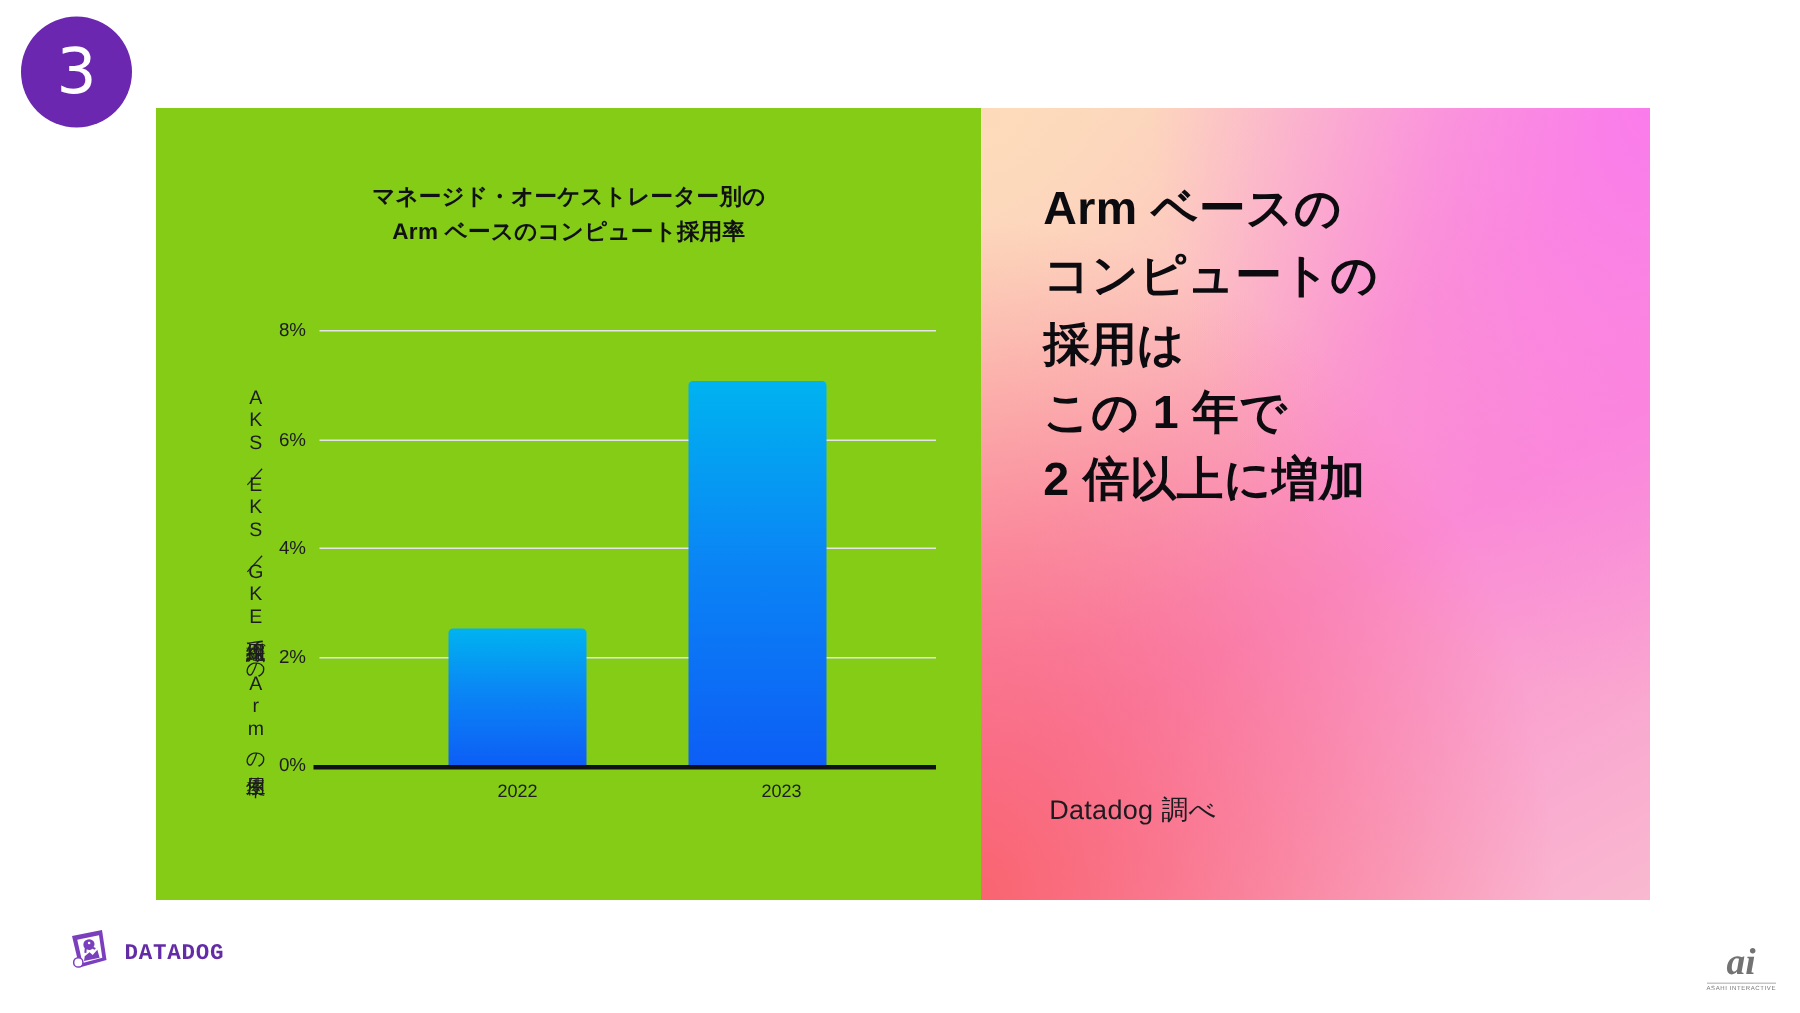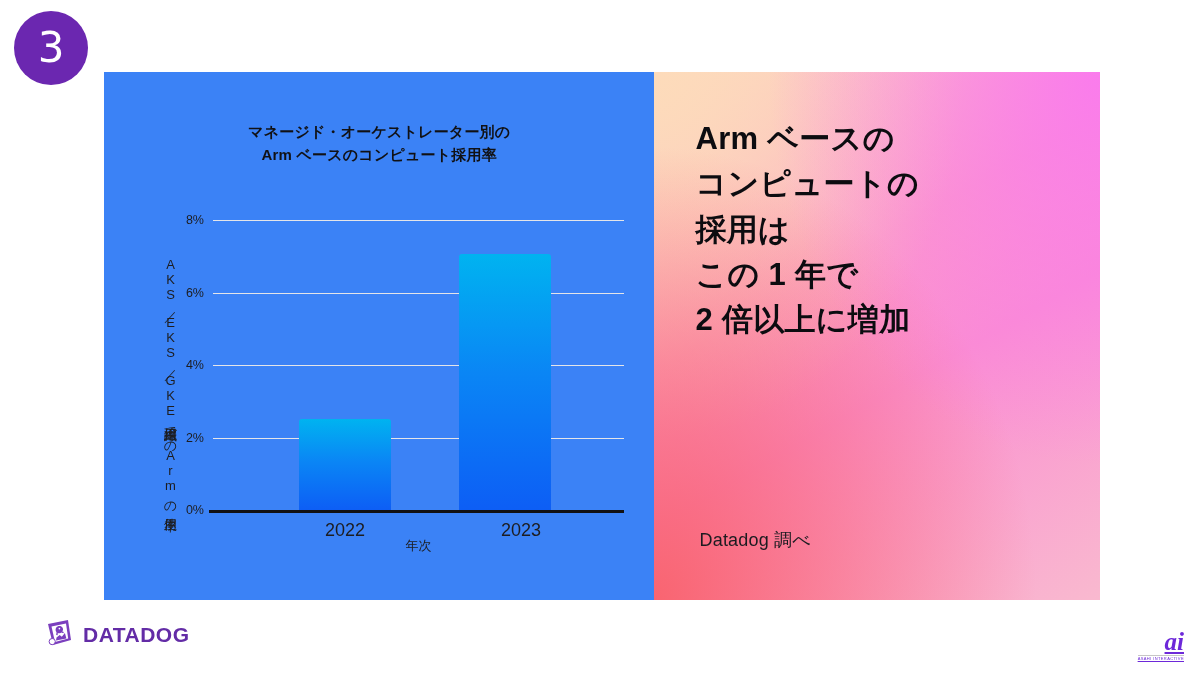--- a/index.html
+++ b/index.html
@@ -44,21 +44,21 @@
     width: 996px;
     height: 528px;
     display: flex;
   }
 
   
   #chart-panel {
     position: relative;
     width: 577px;
     height: 528px;
-    background: #3b82f6;
+    background: #84cc16;
     box-sizing: border-box;
   }
 
   #chart-title {
     position: absolute;
     left: 0;
     right: 0;
     top: 48px;
     text-align: center;
     font-size: 15px;
@@ -121,21 +121,21 @@
     left: 0;
     top: 0;
     width: 100%;
     height: 290px;
   }
 
   .xtick {
     position: absolute;
     top: 300px;
     transform: translateX(-50%);
-    font-size: 18px;
+    font-size: 12px;
     color: #1d1d20;
     font-weight: 400;
     white-space: nowrap;
   }
 
   #xaxis-title {
     position: absolute;
     left: 109px;
     width: 411px;
     top: 465px;
@@ -196,40 +196,39 @@
   #footer-logo {
     position: absolute;
     left: 44px;
     top: 618px;
     display: flex;
     align-items: center;
     gap: 9px;
   }
   #footer-logo .mark { display: block; }
   #footer-logo .wordmark {
-    font-size: 21px;
+    font-size: 15px;
     font-weight: bold;
     color: #632ca6;
     letter-spacing: .5px;
-    font-family: Liberation Sans, sans-serif;
+    font-family: Liberation Mono, monospace;
   }
 
   
   #watermark {
     position: absolute;
     right: 16px;
     bottom: 14px;
-    color: #6d28d9;
+    color: #737373;
     font-size: 25px;
     font-weight: bold;
     font-style: italic;
     font-family: "Liberation Serif", serif;
     line-height: 1;
-    text-align: right;
-    text-decoration: underline;
+    text-align: center;
   }
   #watermark .sub {
     display: block;
     font-size: 4px;
     font-style: normal;
     font-weight: normal;
     letter-spacing: .4px;
     border-top: 1px solid #c6c6c6;
     padding-top: 1px;
     margin-top: 1px;
@@ -271,21 +270,20 @@
         <div class="bar" style="left:86px;width:92px;height:90.6px;"></div>
         <div class="bar" style="left:246px;width:92px;height:255.6px;"></div>
       </div>
 
       <div id="axis-line"></div>
 
       <span class="xtick" style="left:132px;">2022</span>
       <span class="xtick" style="left:308px;">2023</span>
     </div>
 
-    <div id="xaxis-title">年次</div>
   </div>
 
   <div id="headline-panel">
     <div id="headline">Arm ベースの
 コンピュートの
 採用は
 この 1 年で
 2 倍以上に増加</div>
     <div id="source-note">Datadog 調べ</div>
   </div>

